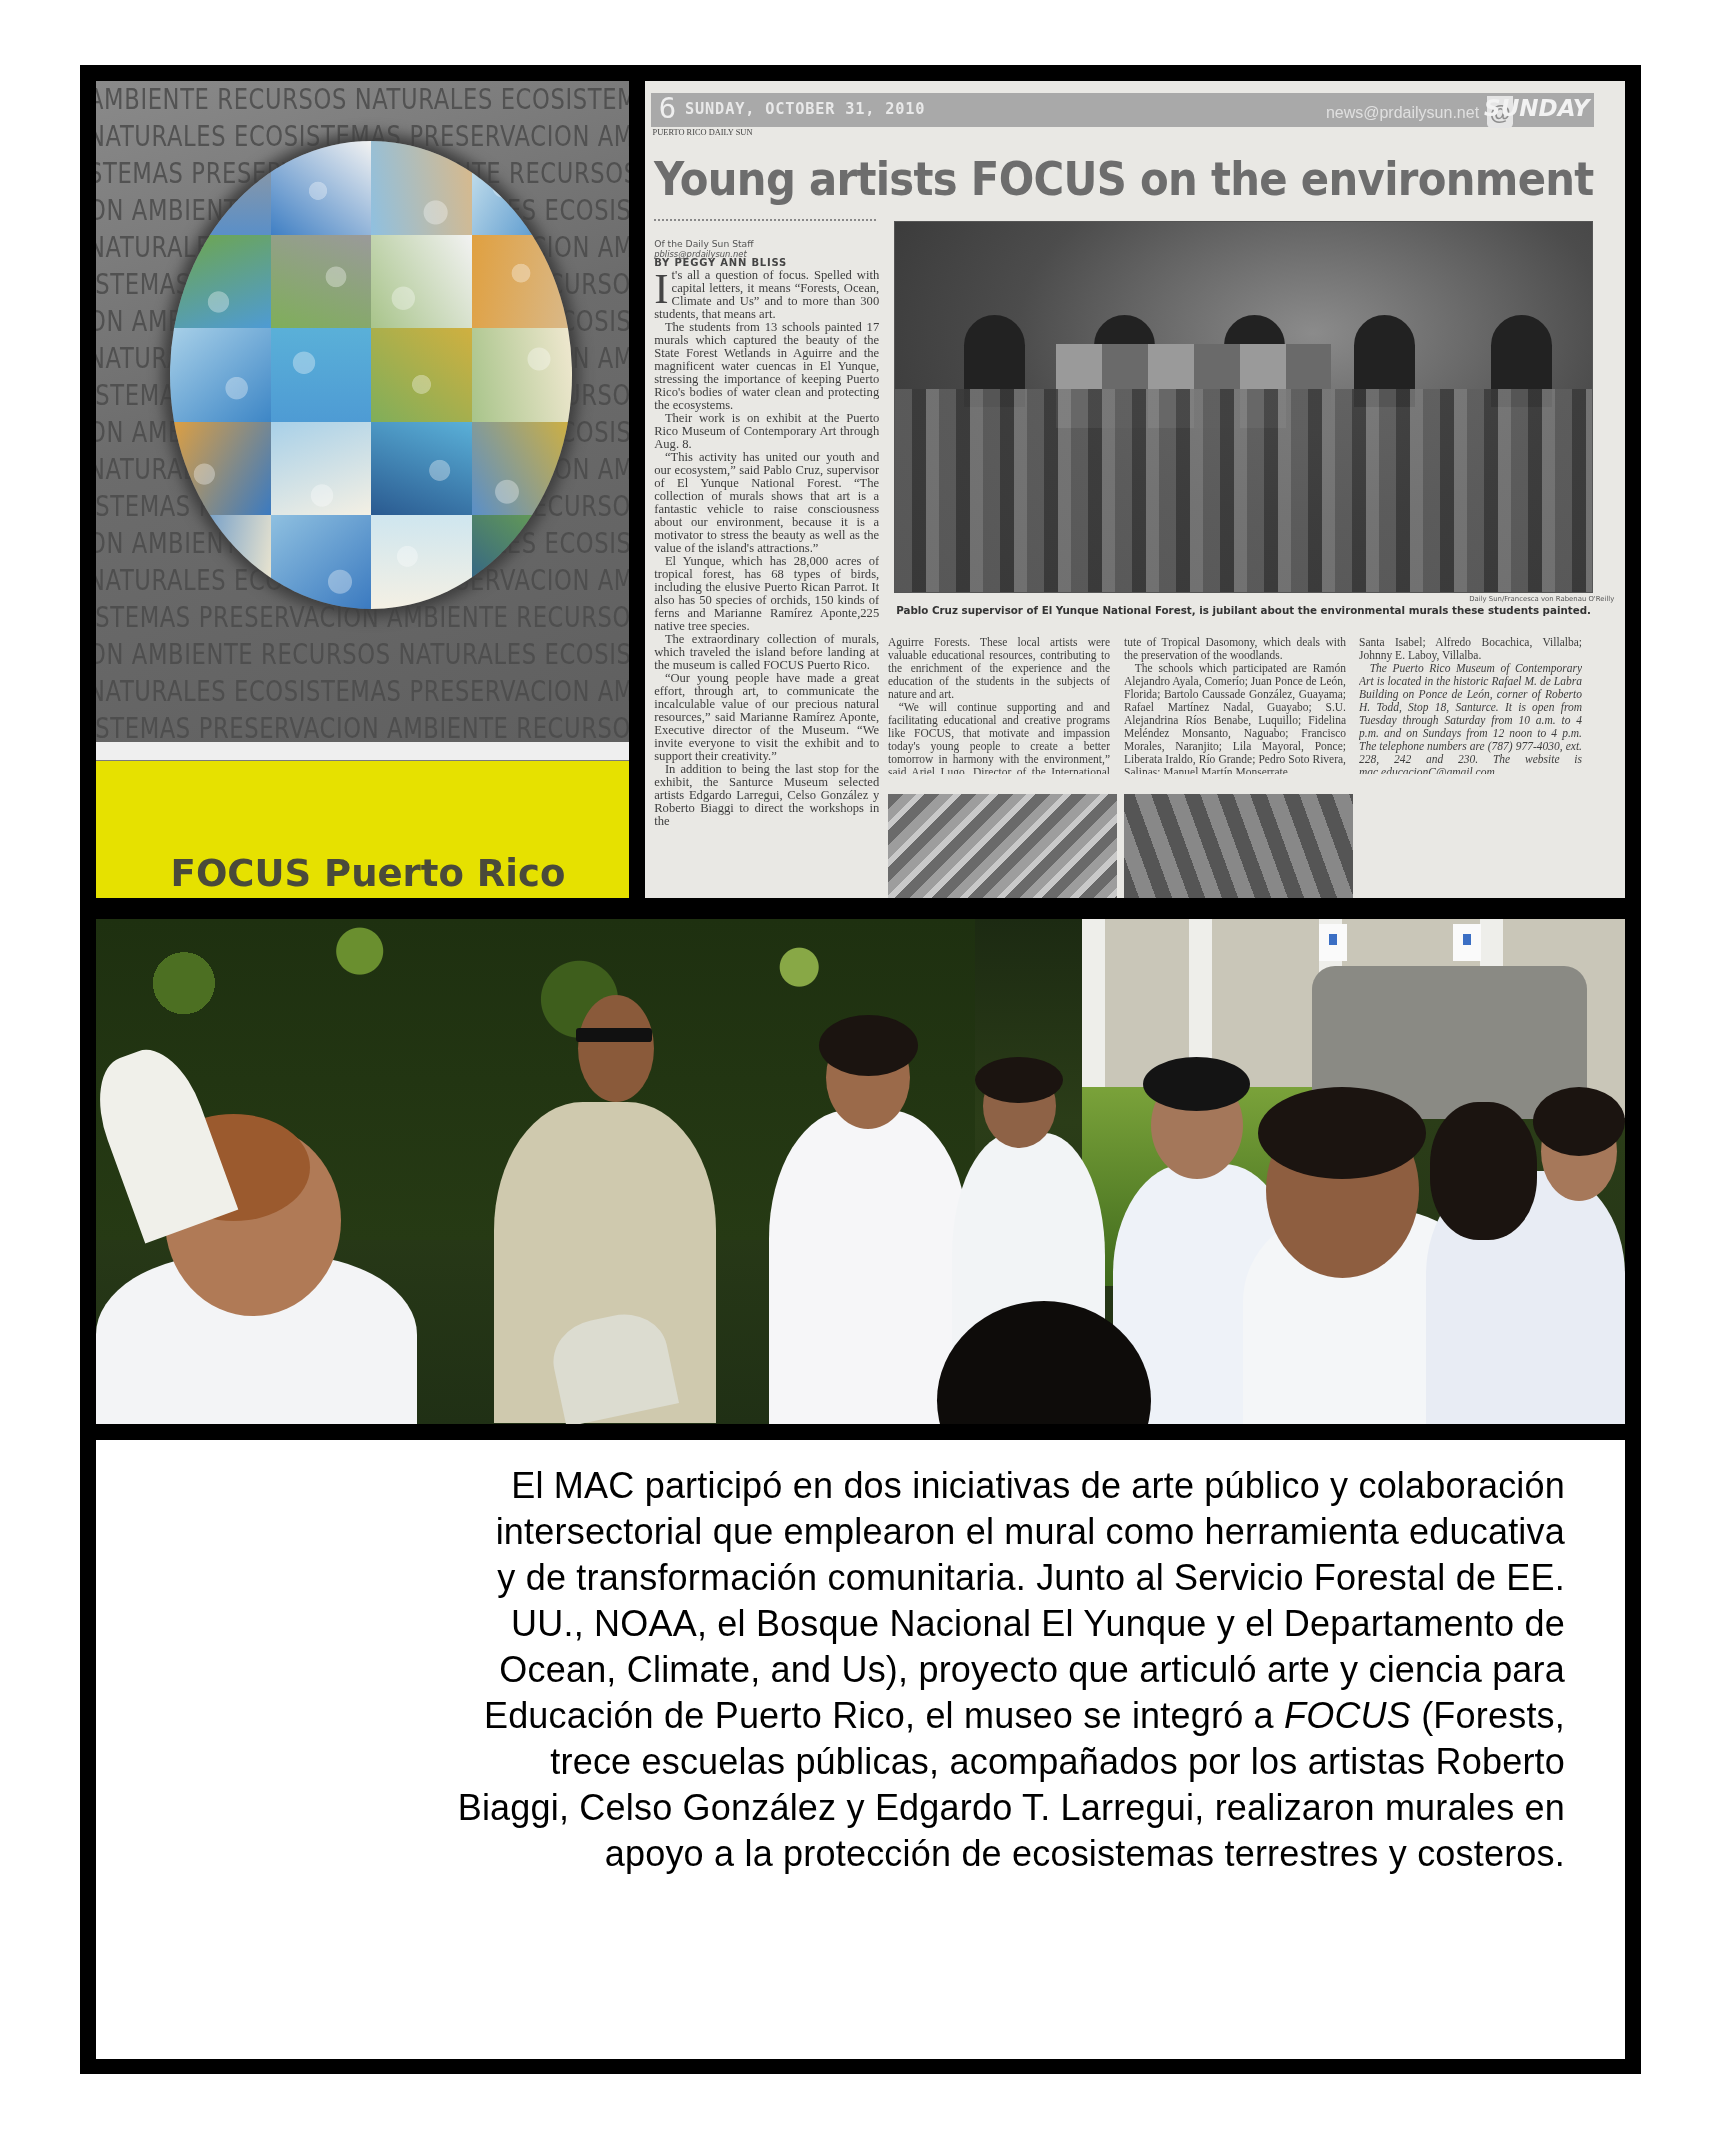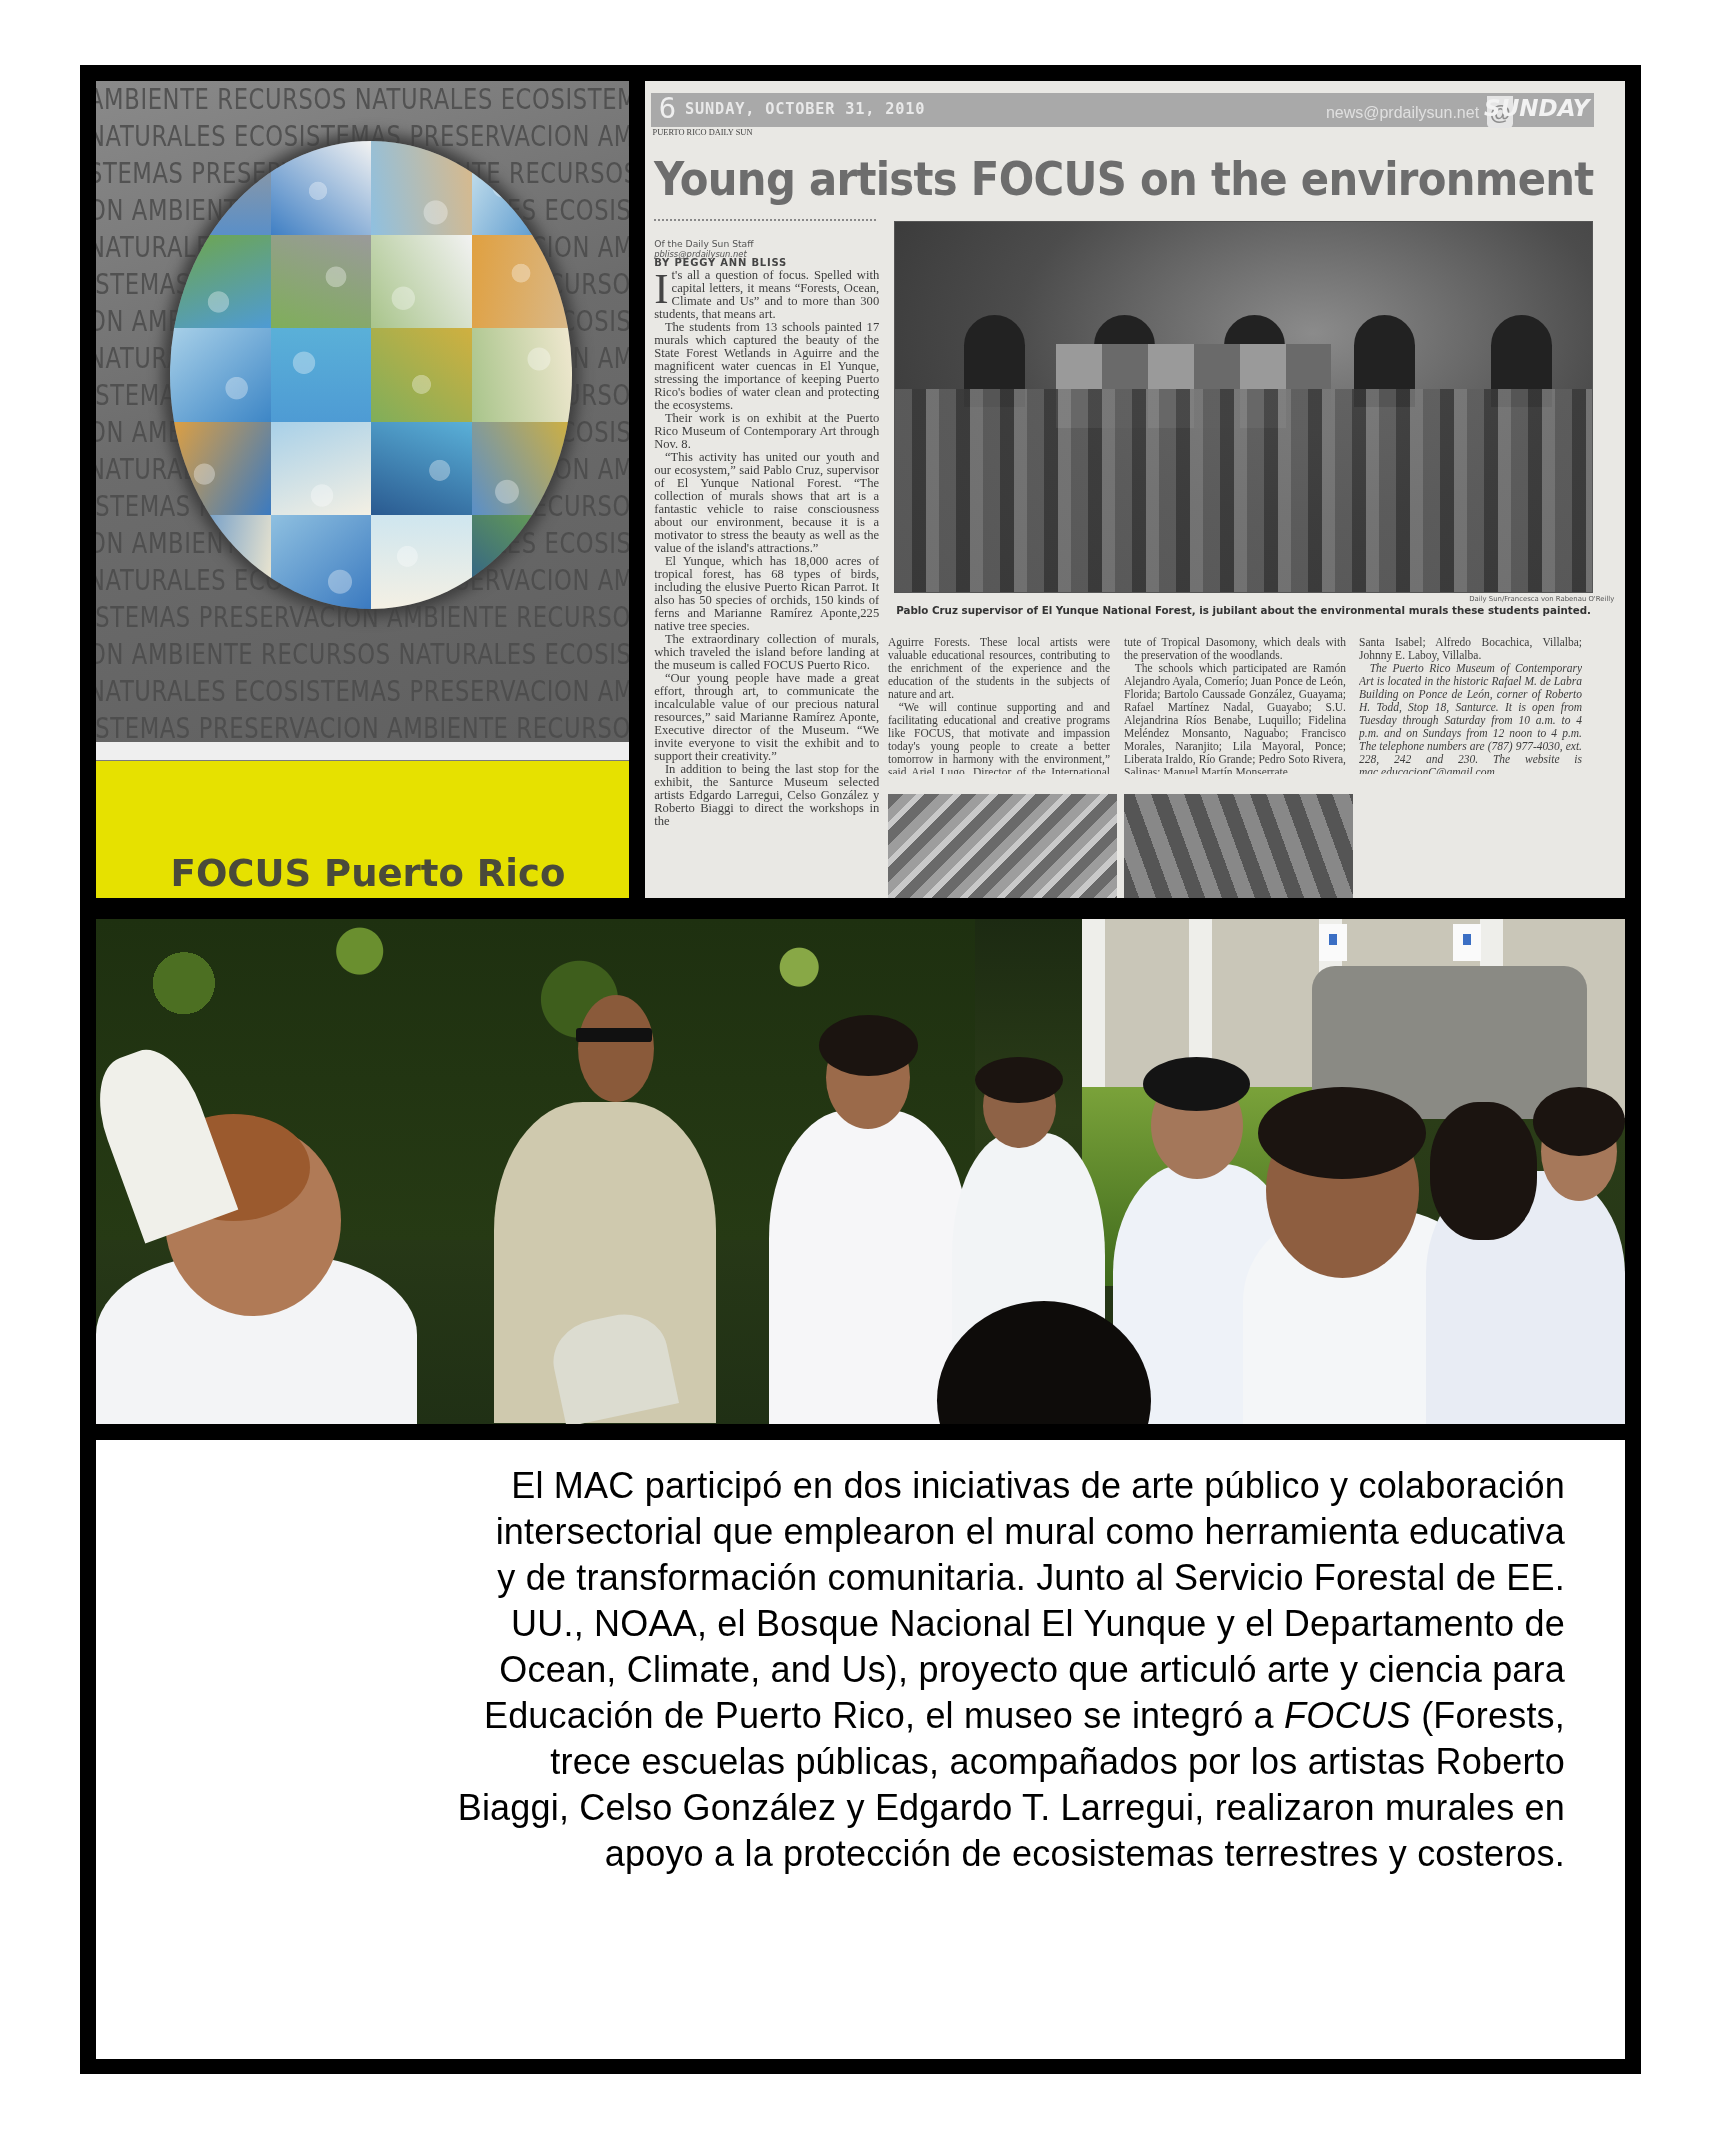--- a/index.html
+++ b/index.html
@@ -194,23 +194,23 @@
   <div class="paper-name">PUERTO RICO DAILY SUN</div>
   <div class="headline">Young artists FOCUS on the environment</div>
   <div class="byline-rule"></div>
   <div class="byline">BY PEGGY ANN BLISS</div>
   <div class="staff">Of the Daily Sun Staff</div>
   <div class="byemail">pbliss@prdailysun.net</div>
 
   <div class="col col1">
     <p class="first"><span class="dropcap">I</span><span>t's all a question of focus. Spelled with capital letters, it means “Forests, Ocean, Climate and Us” and to more than 300 students, that means art.</span></p>
     <p>The students from 13 schools painted 17 murals which captured the beauty of the State Forest Wetlands in Aguirre and the magnificent water cuencas in El Yunque, stressing the importance of keeping Puerto Rico's bodies of water clean and protecting the ecosystems.</p>
-    <p>Their work is on exhibit at the Puerto Rico Museum of Contemporary Art through Nov. 8.</p>
+    <p>Their work is on exhibit at the Puerto Rico Museum of Contemporary Art through Aug. 8.</p>
     <p>“This activity has united our youth and our ecosystem,” said Pablo Cruz, supervisor of El Yunque National Forest. “The collection of murals shows that art is a fantastic vehicle to raise consciousness about our environment, because it is a motivator to stress the beauty as well as the value of the island's attractions.”</p>
-    <p>El Yunque, which has 18,000 acres of tropical forest, has 68 types of birds, including the elusive Puerto Rican Parrot. It also has 50 species of orchids, 150 kinds of ferns and Marianne Ramírez Aponte,225 native tree species.</p>
+    <p>El Yunque, which has 28,000 acres of tropical forest, has 68 types of birds, including the elusive Puerto Rican Parrot. It also has 50 species of orchids, 150 kinds of ferns and Marianne Ramírez Aponte,225 native tree species.</p>
     <p>The extraordinary collection of murals, which traveled the island before landing at the museum is called FOCUS Puerto Rico.</p>
     <p>“Our young people have made a great effort, through art, to communicate the incalculable value of our precious natural resources,” said Marianne Ramírez Aponte, Executive director of the Museum. “We invite everyone to visit the exhibit and to support their creativity.”</p>
     <p>In addition to being the last stop for the exhibit, the Santurce Museum selected artists Edgardo Larregui, Celso González y Roberto Biaggi to direct the workshops in the</p>
   </div>
 
   <div class="news-photo">
     <div class="np-arch" style="left:69px"></div>
     <div class="np-arch" style="left:199px"></div>
     <div class="np-arch" style="left:329px"></div>
     <div class="np-arch" style="left:459px"></div>

